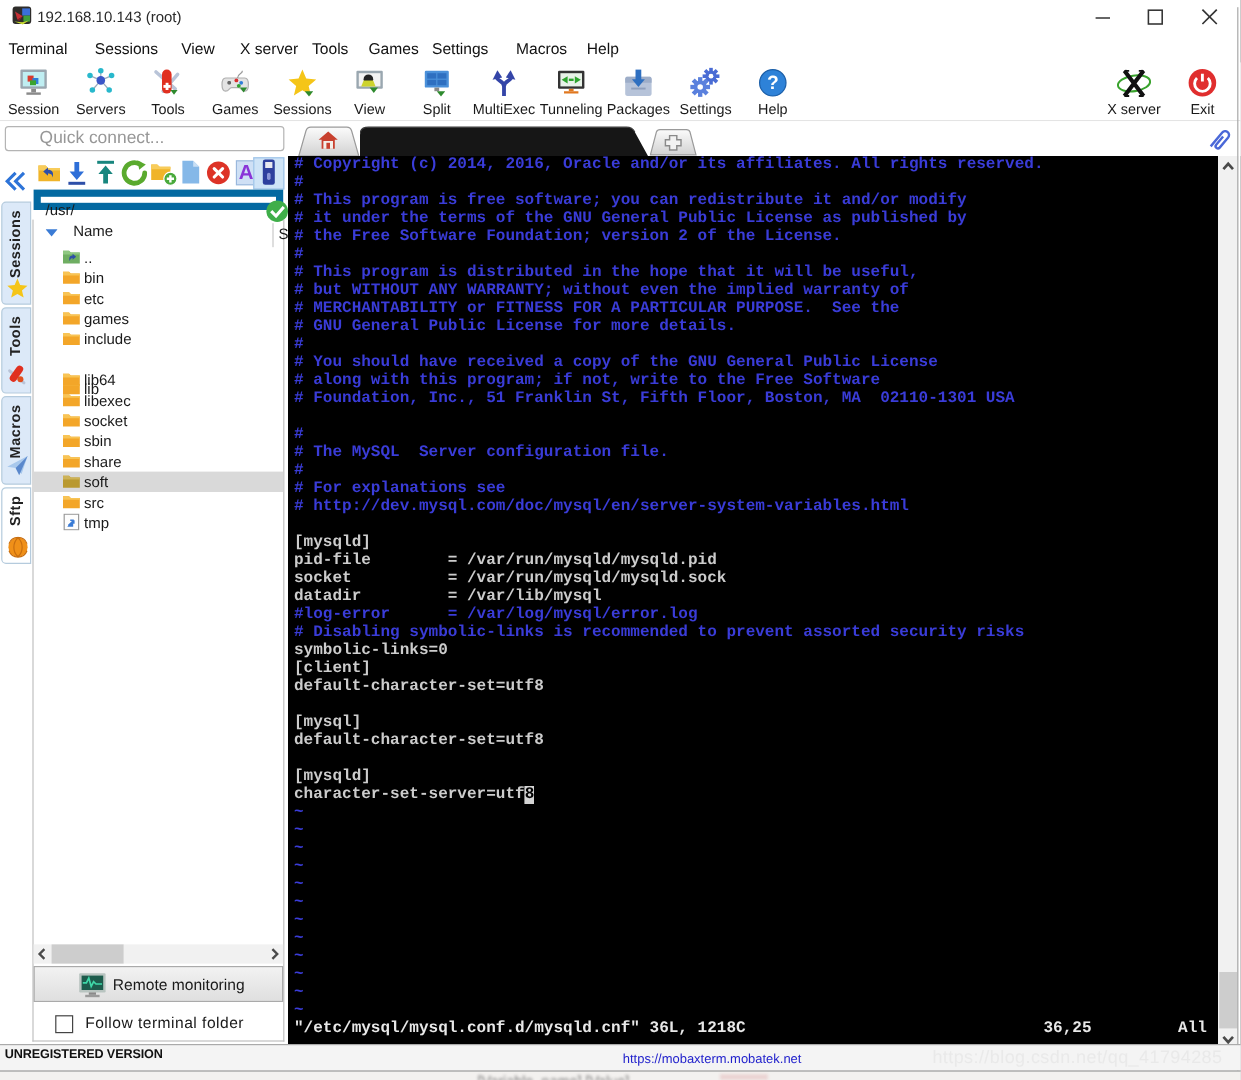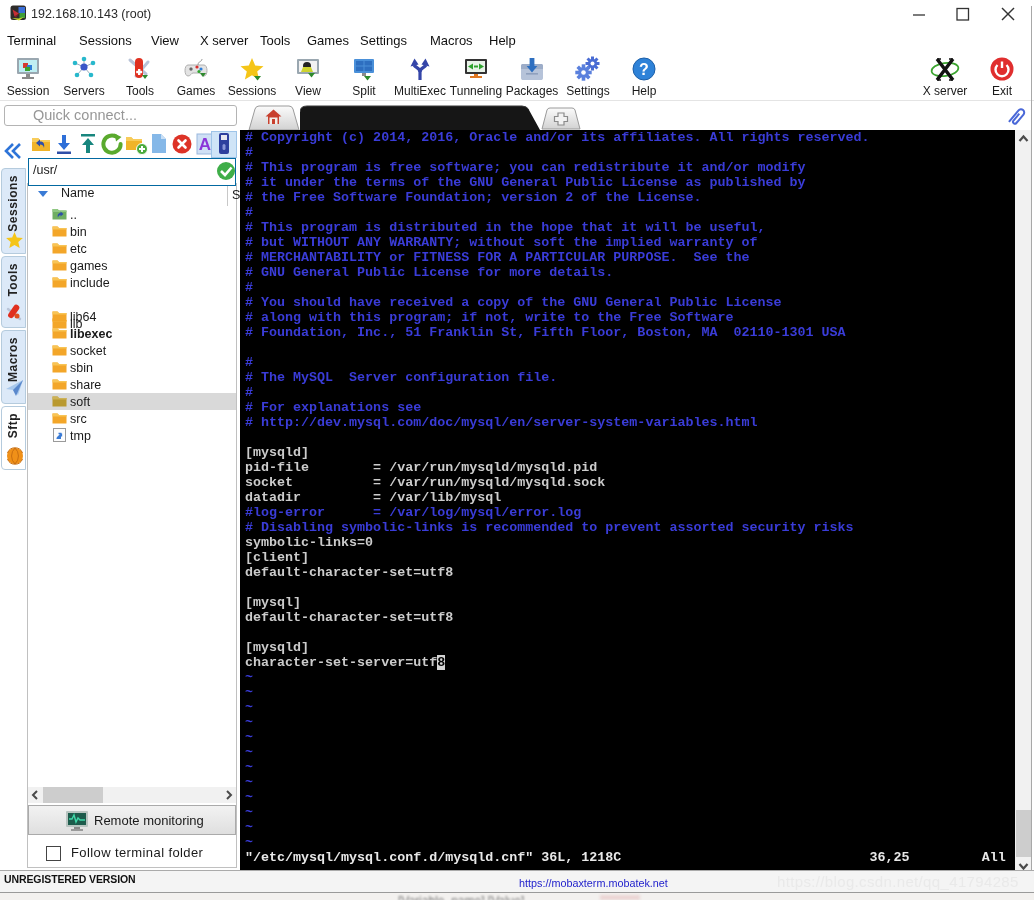--- a/index.html
+++ b/index.html
@@ -348,21 +348,21 @@
       <rect x="1" y="2" width="16" height="20" fill="none" stroke="#9ab8dd"></rect>
       <text x="9" y="17.5" text-anchor="middle" font-size="17" font-weight="bold" fill="#8a35d8" font-family="Liberation Sans">A</text>
     </svg>
   <div class="abs" style="left:184px;top:1px;width:26px;height:27px;background:#cfe4f7;border:1px solid #9ec4e8"></div>
   <svg class="ficon" style="left:190px" width="14" height="24" viewBox="0 0 14 24">
       <rect x="2" y="1" width="10" height="21" rx="2" fill="#2d3f9e"></rect>
       <rect x="4" y="3" width="6" height="5" fill="#e8e8f0"></rect>
       <rect x="5.5" y="12" width="3" height="6" rx="1.5" fill="#8a96d8"></rect>
     </svg>
 
-  <div class="abs" style="left:1px;top:28px;width:208px;height:28px;border:1px solid #0369a1;background:#fff">
+  <div class="abs" style="left:1px;top:28px;width:208px;height:17px;border:6px solid #0369a1;background:#fff">
     <span class="abs" style="left:4px;top:4px">/usr/</span>
     <svg class="abs" style="left:168px;top:2px" width="40" height="20" viewBox="0 0 40 20">
         <circle cx="29" cy="10" r="9" fill="#3fae49"></circle>
         <path d="M24 10 L28 14 L34.5 6.5" stroke="#fff" stroke-width="2.6" fill="none"></path>
       </svg>
   </div>
 
   <div class="abs" style="left:0px;top:53px;width:210px;height:685px;border:1px solid #c0c0c0;border-top:none"></div>
   <div class="abs" style="left:200px;top:56px;width:1px;height:20px;background:#c8c8c8"></div>
   <span class="abs" style="left:205px;top:58px">S</span>
@@ -414,21 +414,21 @@
           </svg></span>
         <span class="fname">lib</span>
       </div>
       <div class="frow" style="top:178px;">
         <span style="position:absolute;left:24px;top:1px"><svg width="15" height="14" viewBox="0 0 15 14">
             <path d="M0.5 2.5 L5.5 2.5 L7 4 L14.5 4 L14.5 12.5 L0.5 12.5 Z" fill="#f3a629"></path>
             <path d="M0.5 2.5 L5.5 2.5 L7 4 L14.5 4 L14.5 5.5 L0.5 5.5 Z" fill="#f8c455"></path>
           </svg></span>
         <span class="fname">lib64</span>
       </div>
-      <div class="frow" style="top:195px;font-weight:bold;">
+      <div class="frow" style="top:195px;">
         <span style="position:absolute;left:24px;top:1px"><svg width="15" height="14" viewBox="0 0 15 14">
             <path d="M0.5 2.5 L5.5 2.5 L7 4 L14.5 4 L14.5 12.5 L0.5 12.5 Z" fill="#f3a629"></path>
             <path d="M0.5 2.5 L5.5 2.5 L7 4 L14.5 4 L14.5 5.5 L0.5 5.5 Z" fill="#f8c455"></path>
           </svg></span>
         <span class="fname">libexec</span>
       </div>
       <div class="frow" style="top:212px;">
         <span style="position:absolute;left:24px;top:1px"><svg width="15" height="14" viewBox="0 0 15 14">
             <path d="M0.5 2.5 L5.5 2.5 L7 4 L14.5 4 L14.5 12.5 L0.5 12.5 Z" fill="#f3a629"></path>
             <path d="M0.5 2.5 L5.5 2.5 L7 4 L14.5 4 L14.5 5.5 L0.5 5.5 Z" fill="#f8c455"></path>
@@ -498,21 +498,21 @@
   <span class="abs" style="left:44px;top:715px;font-size:13px;letter-spacing:0.4px">Follow terminal folder</span>
 </div>
 <div class="abs" id="term">
     <pre id="termpre"><span class="cb"># Copyright (c) 2014, 2016, Oracle and/or its affiliates. All rights reserved.</span>
 <span class="cb">#</span>
 <span class="cb"># This program is free software; you can redistribute it and/or modify</span>
 <span class="cb"># it under the terms of the GNU General Public License as published by</span>
 <span class="cb"># the Free Software Foundation; version 2 of the License.</span>
 <span class="cb">#</span>
 <span class="cb"># This program is distributed in the hope that it will be useful,</span>
-<span class="cb"># but WITHOUT ANY WARRANTY; without soft the implied warranty of</span>
+<span class="cb"># but WITHOUT ANY WARRANTY; without even the implied warranty of</span>
 <span class="cb"># MERCHANTABILITY or FITNESS FOR A PARTICULAR PURPOSE.  See the</span>
 <span class="cb"># GNU General Public License for more details.</span>
 <span class="cb">#</span>
 <span class="cb"># You should have received a copy of the GNU General Public License</span>
 <span class="cb"># along with this program; if not, write to the Free Software</span>
 <span class="cb"># Foundation, Inc., 51 Franklin St, Fifth Floor, Boston, MA  02110-1301 USA</span>
 
 <span class="cb">#</span>
 <span class="cb"># The MySQL  Server configuration file.</span>
 <span class="cb">#</span>

